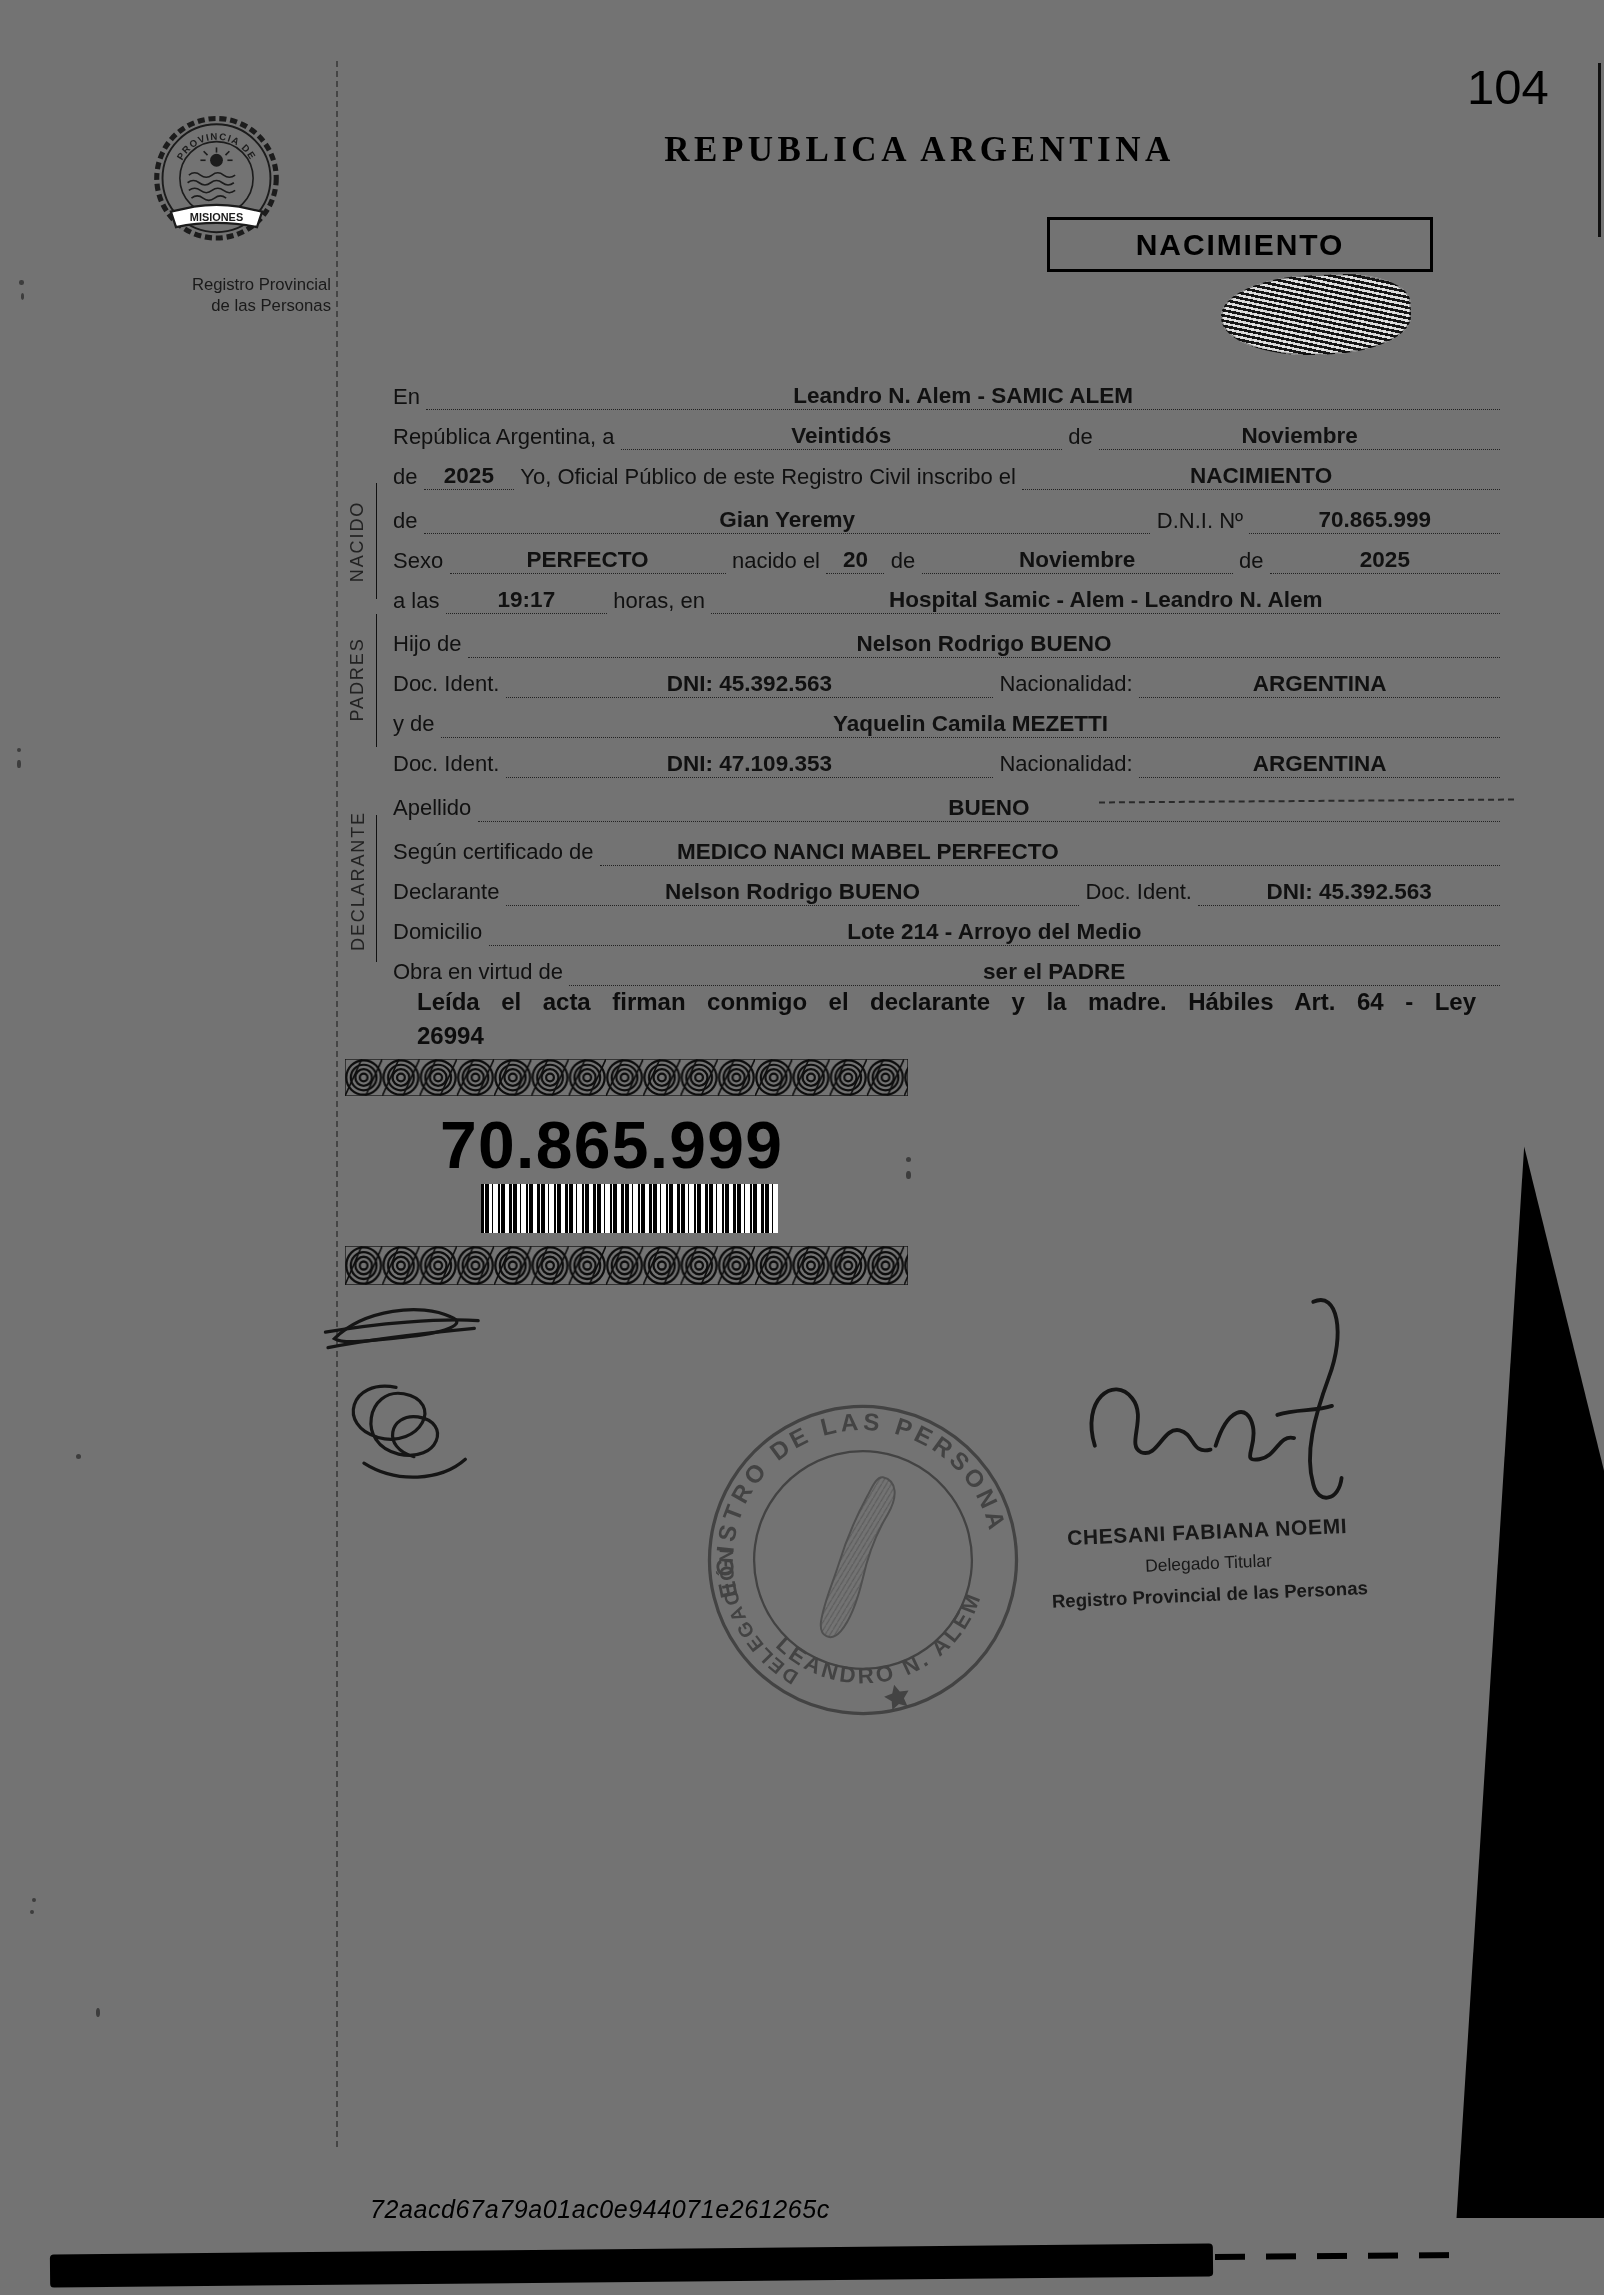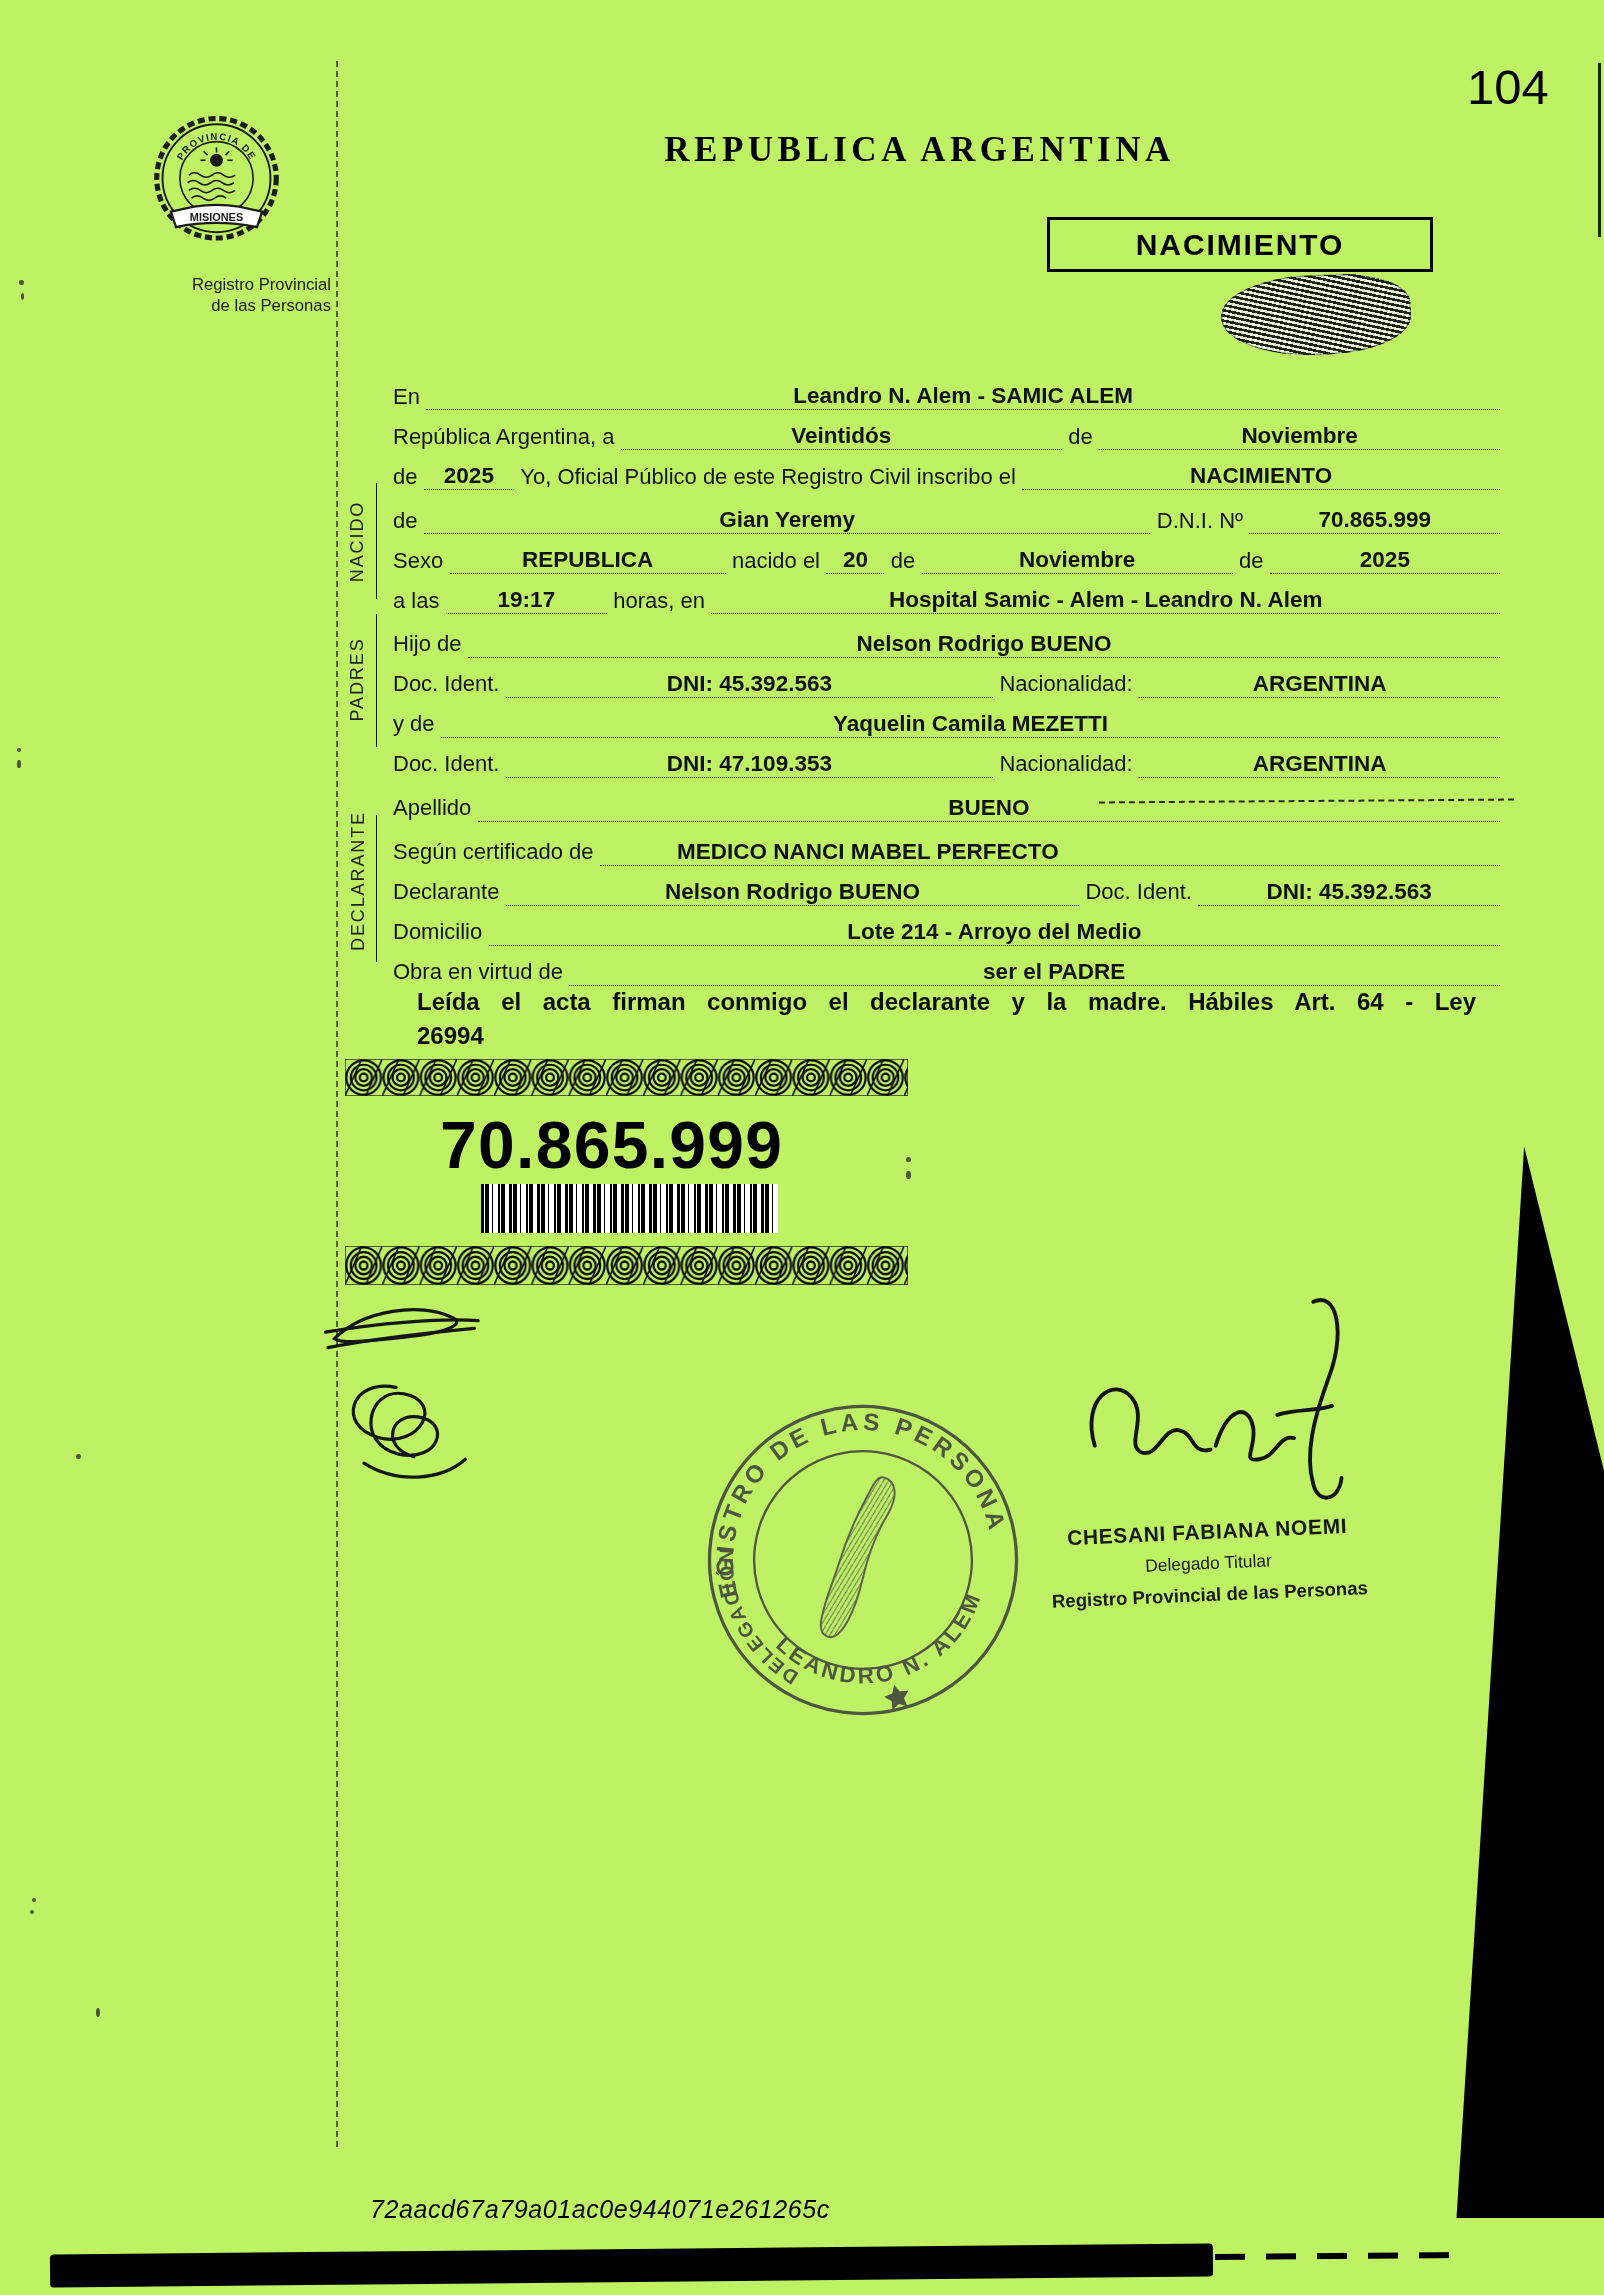--- a/index.html
+++ b/index.html
@@ -1,18 +1,18 @@
 <!DOCTYPE html>
 <html style="font-size:10.3px"><head>
 <meta charset="utf-8">
 <style>
   * { margin:0; padding:0; box-sizing:border-box; }
   html,body { background:#ffffff; }
   body { width:1604px; height:2295px; position:relative; font-family:"Liberation Sans","DejaVu Sans",sans-serif; color:#111; }
-  .page { position:absolute; inset:0; overflow:hidden; background:#bef264; }
+  .page { position:absolute; inset:0; overflow:hidden; background:#737373; }
   .abs { position:absolute; }
 
   
   .page-number { left:1467px; top:59px; font-size:49px; color:#000; }
   .edge-line-right { left:1598px; top:63px; width:2.6px; height:174px; background:#000; opacity:.85; }
 
   
   .margin-dash { left:336px; top:61px; height:2086px; width:0; border-left:2.6px dashed #3a3a3a; opacity:.8; }
 
   
@@ -167,21 +167,21 @@
       <span class="fill">NACIMIENTO</span>
     </div>
     <div class="row gap6">
       <span class="lbl">de</span>
       <span class="fill f29">Gian Yeremy</span>
       <span class="lbl mid">D.N.I. Nº</span>
       <span class="fill">70.865.999</span>
     </div>
     <div class="row">
       <span class="lbl">Sexo</span>
-      <span class="fill w430">REPUBLICA</span>
+      <span class="fill w430">PERFECTO</span>
       <span class="lbl mid">nacido el</span>
       <span class="fill w90">20</span>
       <span class="lbl mid">de</span>
       <span class="fill f135">Noviembre</span>
       <span class="lbl mid">de</span>
       <span class="fill">2025</span>
     </div>
     <div class="row">
       <span class="lbl">a las</span>
       <span class="fill w250">19:17</span>

